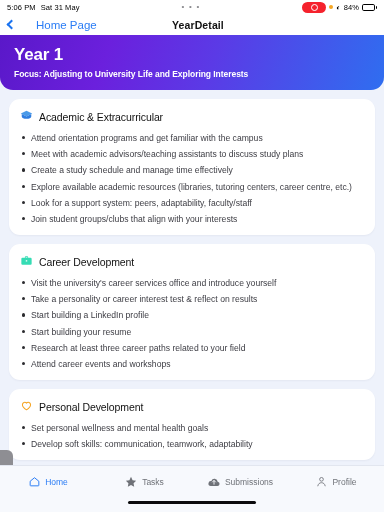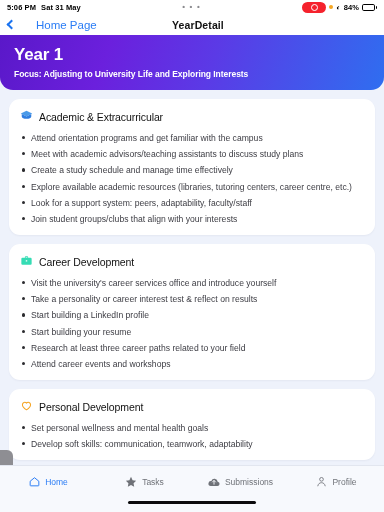--- a/index.html
+++ b/index.html
@@ -8,21 +8,21 @@
     font-family:"Liberation Sans", sans-serif;
     background:#eef2fb;
     overflow:hidden;
   }
   .screen { position:relative; width:384px; height:512px; background:#eef2fb; display:flex; flex-direction:column; }
 
   
   .statusbar {
     height:14px; flex:0 0 14px; background:#ffffff;
     display:flex; align-items:center; padding:0 7px;
-    font-size:7.5px; color:#000; font-weight:700; letter-spacing:.1px;
+    font-size:7.5px; color:#000; font-weight:400; letter-spacing:.1px;
   }
   .sb-left { display:flex; gap:5px; align-items:center; white-space:nowrap; }
   .sb-mid { flex:1; text-align:center; color:#8a8a8e; letter-spacing:1.2px; font-size:8px; line-height:4px; }
   .sb-right { display:flex; gap:3px; align-items:center; white-space:nowrap; }
   .rec-pill {
     background:#f5222d; border-radius:7px; width:24px; height:11px;
     display:flex; align-items:center; justify-content:center;
   }
   .rec-pill .ring { width:7px; height:7px; border-radius:50%; border:1.4px solid #fff; }
   .loc-dot { width:4px; height:4px; border-radius:50%; background:#f5a623; }

